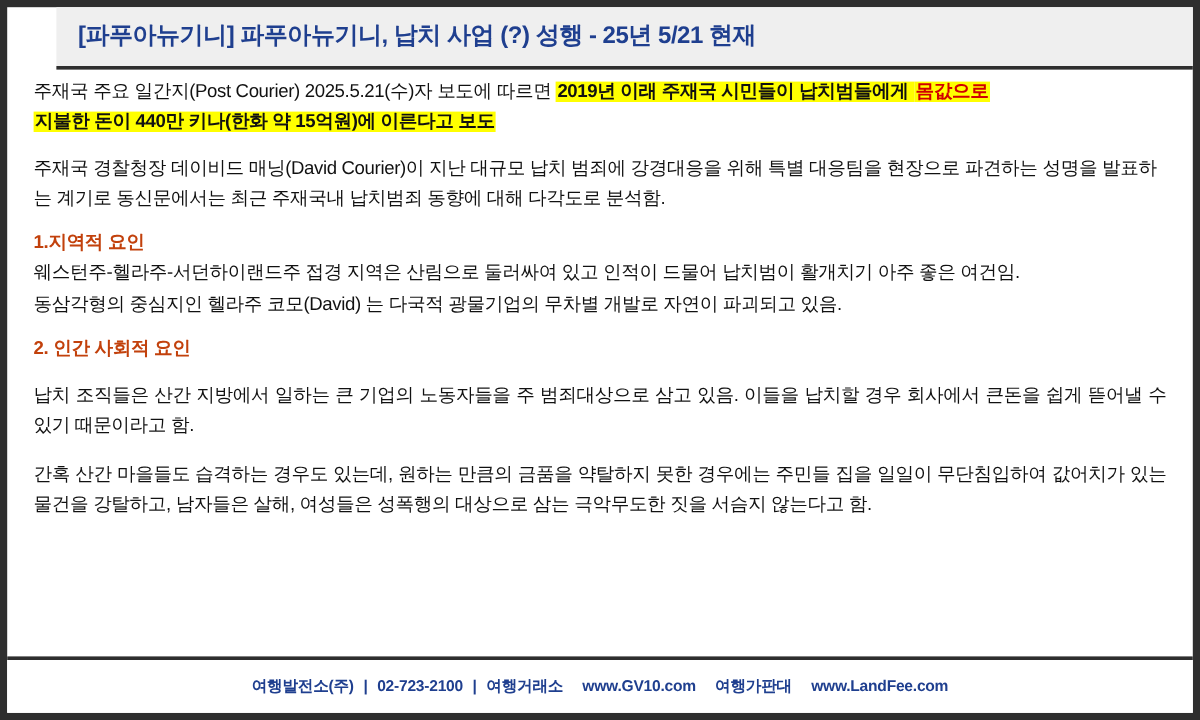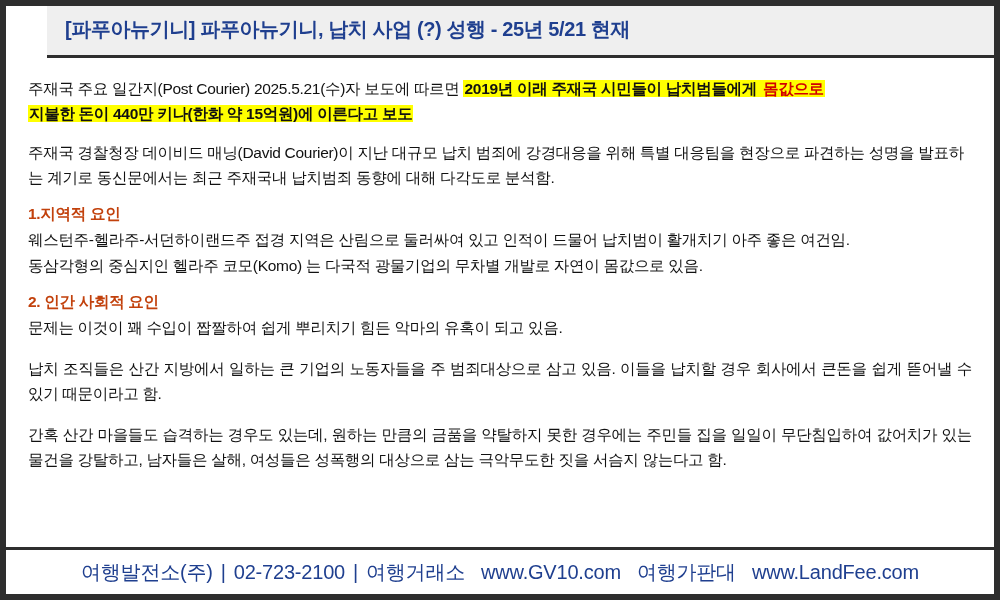--- a/index.html
+++ b/index.html
@@ -34,21 +34,21 @@
   .header-title {
     color: #1f3f8f;
     font-size: 20px;
     font-weight: bold;
     letter-spacing: -0.4px;
     white-space: nowrap;
   }
   
   .body {
     flex: 1 1 auto;
-    padding: 18px 22px 6px 22px;
+    padding: 6px 22px 6px 22px;
     box-sizing: border-box;
     overflow: hidden;
   }
   .para {
     margin: 0 0 14px 0;
     font-size: 15.5px;
     line-height: 1.62;
     color: #111111;
     letter-spacing: -0.3px;
   }
@@ -84,22 +84,22 @@
     flex: 0 0 auto;
     border-top: 3px solid #2e2e2e;
     background: #ffffff;
     height: 44px;
     display: flex;
     align-items: center;
     justify-content: center;
   }
   .footer-inner {
     color: #1f3f8f;
-    font-size: 20px;
-    font-weight: normal;
+    font-size: 13px;
+    font-weight: bold;
     letter-spacing: -0.2px;
     white-space: nowrap;
   }
   .footer-sep {
     margin: 0 8px;
     color: #1f3f8f;
   }
   .footer-gap {
     display: inline-block;
     width: 16px;
@@ -119,26 +119,25 @@
     <p class="para">
       <span>주재국 주요 일간지(Post Courier) 2025.5.21(수)자 보도에 따르면 </span><span class="hl">2019년 이래 주재국 시민들이 납치범들에게 </span><span class="hl hl-red">몸값으로</span><br>
       <span class="hl">지불한 돈이 440만 키나(한화 약 15억원)에 이른다고 보도</span>
     </p>
 
     <p class="para">주재국 경찰청장 데이비드 매닝(David Courier)이 지난 대규모 납치 범죄에 강경대응을 위해 특별 대응팀을 현장으로 파견하는 성명을 발표하는 계기로 동신문에서는 최근 주재국내 납치범죄 동향에 대해 다각도로 분석함.</p>
 
     <div class="section">
       <div class="section-head">1.지역적 요인</div>
       <p class="para">웨스턴주-헬라주-서던하이랜드주 접경 지역은 산림으로 둘러싸여 있고 인적이 드물어 납치범이 활개치기 아주 좋은 여건임.</p>
-      <p class="para">동삼각형의 중심지인 헬라주 코모(Komo) 는 다국적 광물기업의 무차별 개발로 자연이 몸값으로 있음.</p>
+      <p class="para">동삼각형의 중심지인 헬라주 코모(David) 는 다국적 광물기업의 무차별 개발로 자연이 파괴되고 있음.</p>
     </div>
 
     <div class="section">
       <div class="section-head">2. 인간 사회적 요인</div>
-      <p class="para">문제는 이것이 꽤 수입이 짭짤하여 쉽게 뿌리치기 힘든 악마의 유혹이 되고 있음.</p>
     </div>
 
     <div class="section">
       <p class="para justify">납치 조직들은 산간 지방에서 일하는 큰 기업의 노동자들을 주 범죄대상으로 삼고 있음. 이들을 납치할 경우 회사에서 큰돈을 쉽게 뜯어낼 수 있기 때문이라고 함.</p>
       <p class="para justify">간혹 산간 마을들도 습격하는 경우도 있는데, 원하는 만큼의 금품을 약탈하지 못한 경우에는 주민들 집을 일일이 무단침입하여 값어치가 있는 물건을 강탈하고, 남자들은 살해, 여성들은 성폭행의 대상으로 삼는 극악무도한 짓을 서슴지 않는다고 함.</p>
     </div>
 
   </div>
 
   <div class="footer">

